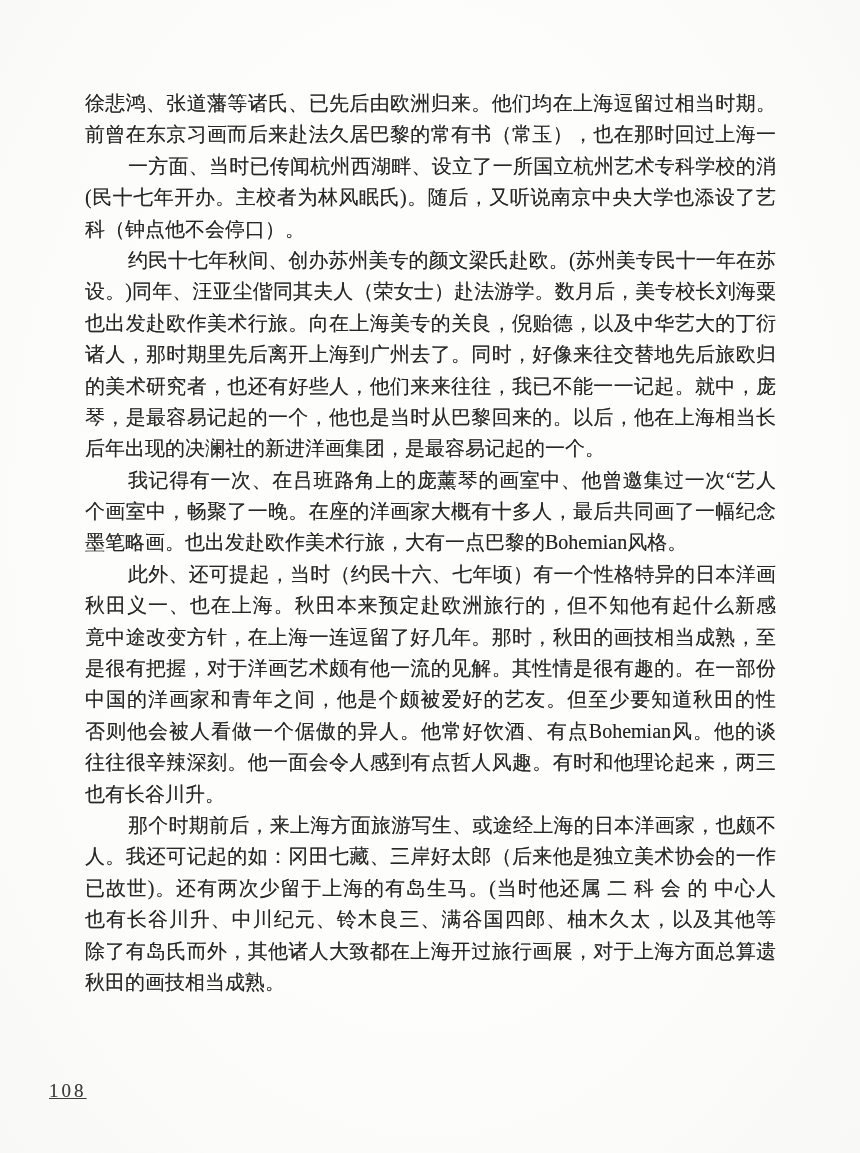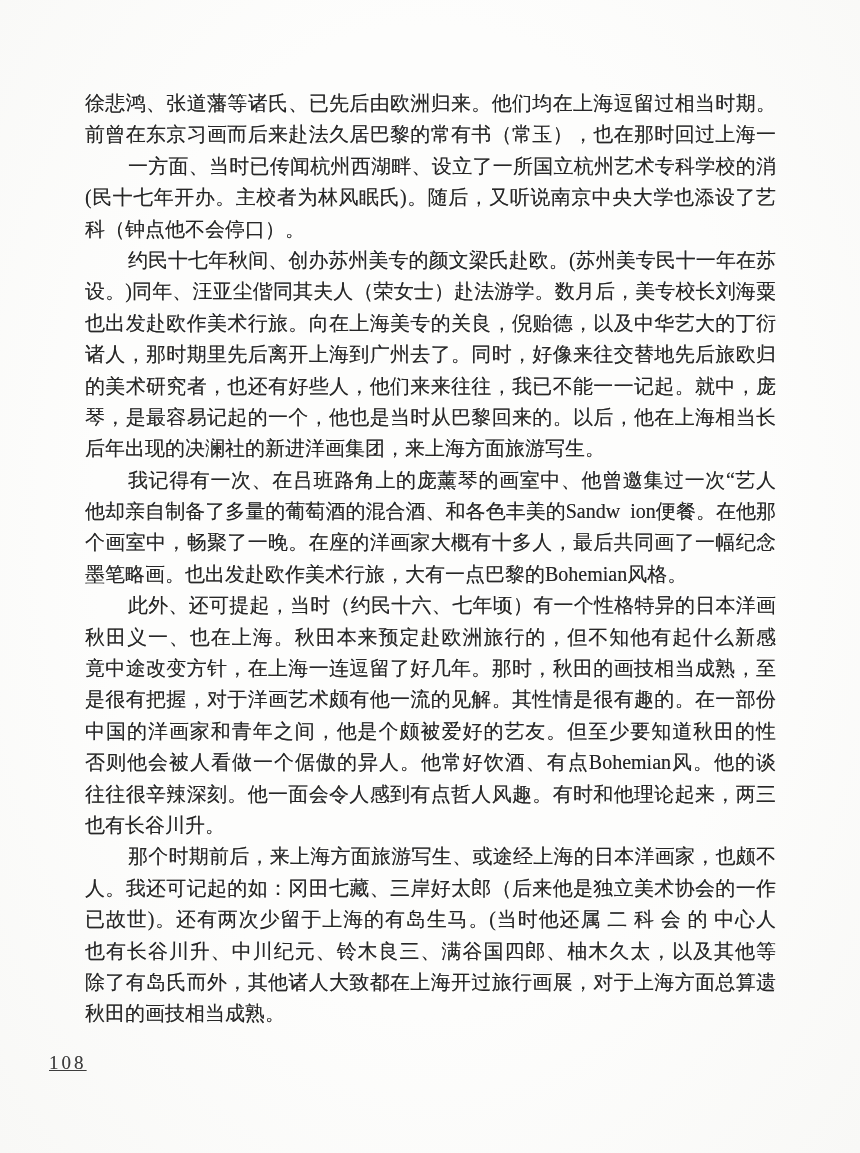--- a/index.html
+++ b/index.html
@@ -38,21 +38,21 @@
   }
   .line.para-end {
     text-align-last: left;
   }
   .line.indented {
     text-indent: 2.15em;
   }
   .page-number {
     position: absolute;
     left: 49px;
-    top: 1052px;
+    top: 1080px;
     font-size: 19px;
     letter-spacing: 3px;
     color: #3d3d3d;
     text-shadow: 0 0 0.5px rgba(60, 60, 60, 0.5);
     text-decoration: underline;
   }
 </style>
 </head>
 <body>
 
@@ -67,25 +67,24 @@
         <div class="line">(民十七年开办。主校者为林风眠氏)。随后，又听说南京中央大学也添设了艺术专</div>
         <div class="line para-end">科（钟点他不会停口）。</div>
       </div>
       <div class="paragraph">
         <div class="line indented">约民十七年秋间、创办苏州美专的颜文梁氏赴欧。(苏州美专民十一年在苏创</div>
         <div class="line">设。)同年、汪亚尘偕同其夫人（荣女士）赴法游学。数月后，美专校长刘海粟氏</div>
         <div class="line">也出发赴欧作美术行旅。向在上海美专的关良，倪贻德，以及中华艺大的丁衍镛</div>
         <div class="line">诸人，那时期里先后离开上海到广州去了。同时，好像来往交替地先后旅欧归来</div>
         <div class="line">的美术研究者，也还有好些人，他们来来往往，我已不能一一记起。就中，庞薰</div>
         <div class="line">琴，是最容易记起的一个，他也是当时从巴黎回来的。以后，他在上海相当长久。</div>
-        <div class="line para-end">后年出现的决澜社的新进洋画集团，来上海方面旅游写生。</div>
+        <div class="line para-end">后年出现的决澜社的新进洋画集团，是最容易记起的一个。</div>
       </div>
       <div class="paragraph">
         <div class="line indented">我记得有一次、在吕班路角上的庞薰琴的画室中、他曾邀集过一次“艺人会”。</div>
-        <div class="line">他却亲自制备了多量的葡萄酒的混合酒、和各色丰美的Sandw  ion便餐。在他那</div>
         <div class="line">个画室中，畅聚了一晚。在座的洋画家大概有十多人，最后共同画了一幅纪念的</div>
         <div class="line para-end">墨笔略画。也出发赴欧作美术行旅，大有一点巴黎的Bohemian风格。</div>
       </div>
       <div class="paragraph">
         <div class="line indented">此外、还可提起，当时（约民十六、七年顷）有一个性格特异的日本洋画家</div>
         <div class="line">秋田义一、也在上海。秋田本来预定赴欧洲旅行的，但不知他有起什么新感兴，</div>
         <div class="line">竟中途改变方针，在上海一连逗留了好几年。那时，秋田的画技相当成熟，至少</div>
         <div class="line">是很有把握，对于洋画艺术颇有他一流的见解。其性情是很有趣的。在一部份的</div>
         <div class="line">中国的洋画家和青年之间，他是个颇被爱好的艺友。但至少要知道秋田的性格，</div>
         <div class="line">否则他会被人看做一个倨傲的异人。他常好饮酒、有点Bohemian风。他的谈话，</div>

